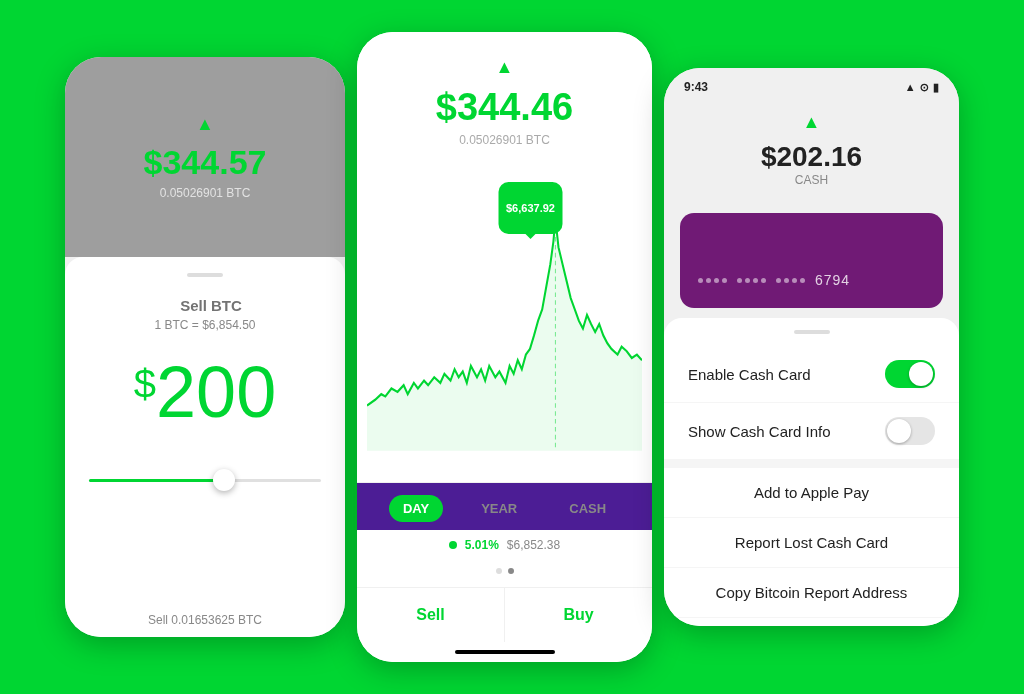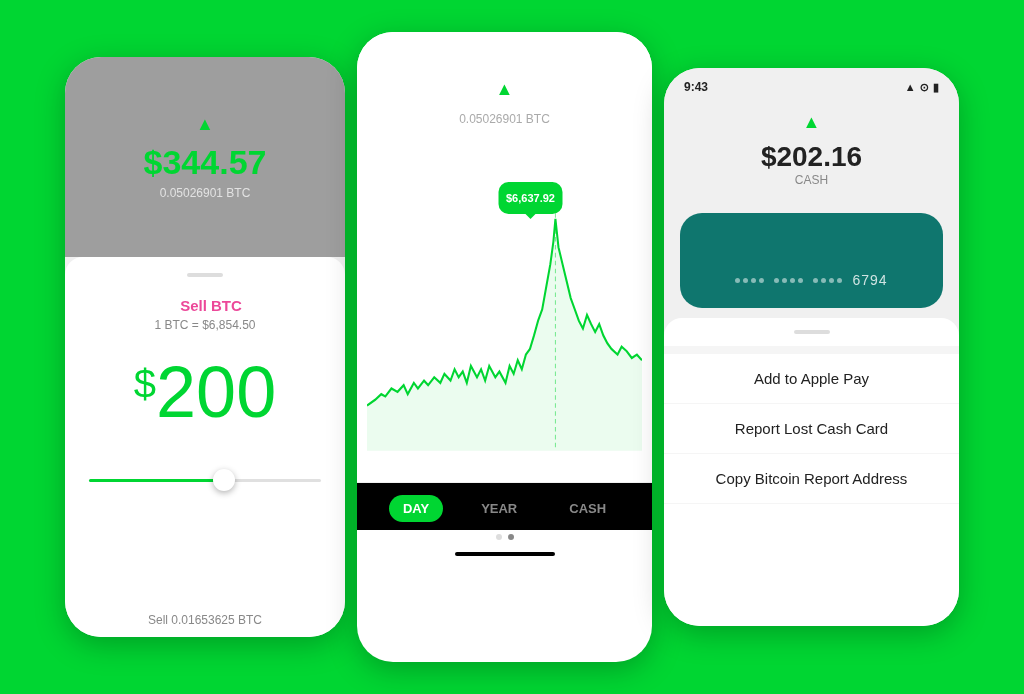--- a/index.html
+++ b/index.html
@@ -78,21 +78,21 @@
       width: 36px;
       height: 4px;
       background: #ddd;
       border-radius: 2px;
       margin-bottom: 20px;
     }
 
     .sell-title {
       font-size: 15px;
       font-weight: 600;
-      color: #ec4899;
+      color: #737373;
       margin-left: 12px;
     }
 
     .sell-rate {
       font-size: 12px;
       color: #888;
       margin-top: 4px;
     }
 
     .sell-amount {
@@ -192,21 +192,21 @@
       padding: 0 10px;
       height: 310px;
       position: relative;
     }
 
     .chart-tooltip {
       background: #00D632;
       color: white;
       font-size: 11px;
       font-weight: 600;
-      padding: 10px 8px;
+      padding: 20px 8px;
       border-radius: 10px;
       position: absolute;
       top: 10px;
       left: 50%;
       transform: translateX(-10%);
       white-space: nowrap;
     }
 
     .chart-tooltip::after {
       content: '';
@@ -220,21 +220,21 @@
     }
 
     .chart-svg {
       width: 100%;
       height: 260px;
       display: block;
       margin-top: 30px;
     }
 
     .time-tabs {
-      background: #000000;
+      background: #4c1d95;
       display: flex;
       justify-content: center;
       gap: 24px;
       padding: 12px 12px 8px;
       border-top: 1px solid #f0f0f0;
     }
 
     .time-tab {
       font-size: 13px;
       font-weight: 600;
@@ -373,28 +373,28 @@
       font-weight: 600;
     }
 
     .screen3 .balance-label {
       color: #888;
       font-size: 12px;
       margin-top: 0;
     }
 
     .cash-card {
-      background: #0f766e;
-      border-radius: 22px;
+      background: #701a75;
+      border-radius: 14px;
       margin: 10px 16px;
       padding: 20px 18px;
       height: 95px;
       display: flex;
       align-items: flex-end;
-      justify-content: center;
+      justify-content: flex-start;
       position: relative;
     }
 
     .card-dots {
       display: flex;
       gap: 10px;
       align-items: center;
     }
 
     .card-dot-group {
@@ -520,20 +520,21 @@
           <div class="slider-thumb"></div>
         </div>
       </div>
       <div class="sell-btc-label">Sell 0.01653625 BTC</div>
     </div>
   </div>
 
   <div class="phone screen2" style="display:flex;flex-direction:column;background:white;">
     <div class="top-section">
       <div class="chevron-up">▲</div>
+      <div class="balance-usd">$344.46</div>
       <div class="balance-btc">0.05026901 BTC</div>
     </div>
 
     <div class="chart-section">
       <div class="chart-tooltip">$6,637.92</div>
       <svg class="chart-svg" viewBox="0 0 270 230" preserveAspectRatio="none">
 
         <line x1="185" y1="10" x2="185" y2="220" stroke="#00D632" stroke-width="1" stroke-dasharray="4,3" opacity="0.5"></line>
 
         <polyline points="
@@ -545,26 +546,35 @@
         " fill="rgba(0,214,50,0.08)"></polygon>
       </svg>
     </div>
 
     <div class="time-tabs">
       <div class="time-tab active">DAY</div>
       <div class="time-tab">YEAR</div>
       <div class="time-tab">CASH</div>
     </div>
 
+    <div class="chart-stats">
+      <div class="stat-dot"></div>
+      <div class="stat-percent">5.01%</div>
+      <div class="stat-price">$6,852.38</div>
+    </div>
 
     <div class="chart-pagination">
       <div class="page-dot"></div>
       <div class="page-dot active"></div>
     </div>
 
+    <div class="sell-buy-bar">
+      <button class="sell-btn">Sell</button>
+      <button class="buy-btn">Buy</button>
+    </div>
 
     <div class="home-bar">
       <div class="home-indicator"></div>
     </div>
   </div>
 
   <div class="phone screen3">
 
     <div class="status-bar">
       <span>9:43</span>
@@ -602,21 +612,33 @@
             <div class="card-dot"></div>
             <div class="card-dot"></div>
           </div>
           <div class="card-number">6794</div>
         </div>
       </div>
 
       <div class="action-sheet">
         <div class="action-handle"></div>
 
-
+        <div class="action-row">
+          <span class="action-label">Enable Cash Card</span>
+          <div class="toggle on">
+            <div class="toggle-thumb"></div>
+          </div>
+        </div>
+
+        <div class="action-row">
+          <span class="action-label">Show Cash Card Info</span>
+          <div class="toggle off">
+            <div class="toggle-thumb"></div>
+          </div>
+        </div>
 
         <div class="action-divider"></div>
 
         <div class="action-btn">Add to Apple Pay</div>
 
         <div class="action-btn">Report Lost Cash Card</div>
 
         <div class="action-btn">Copy Bitcoin Report Address</div>
       </div>
     </div>

